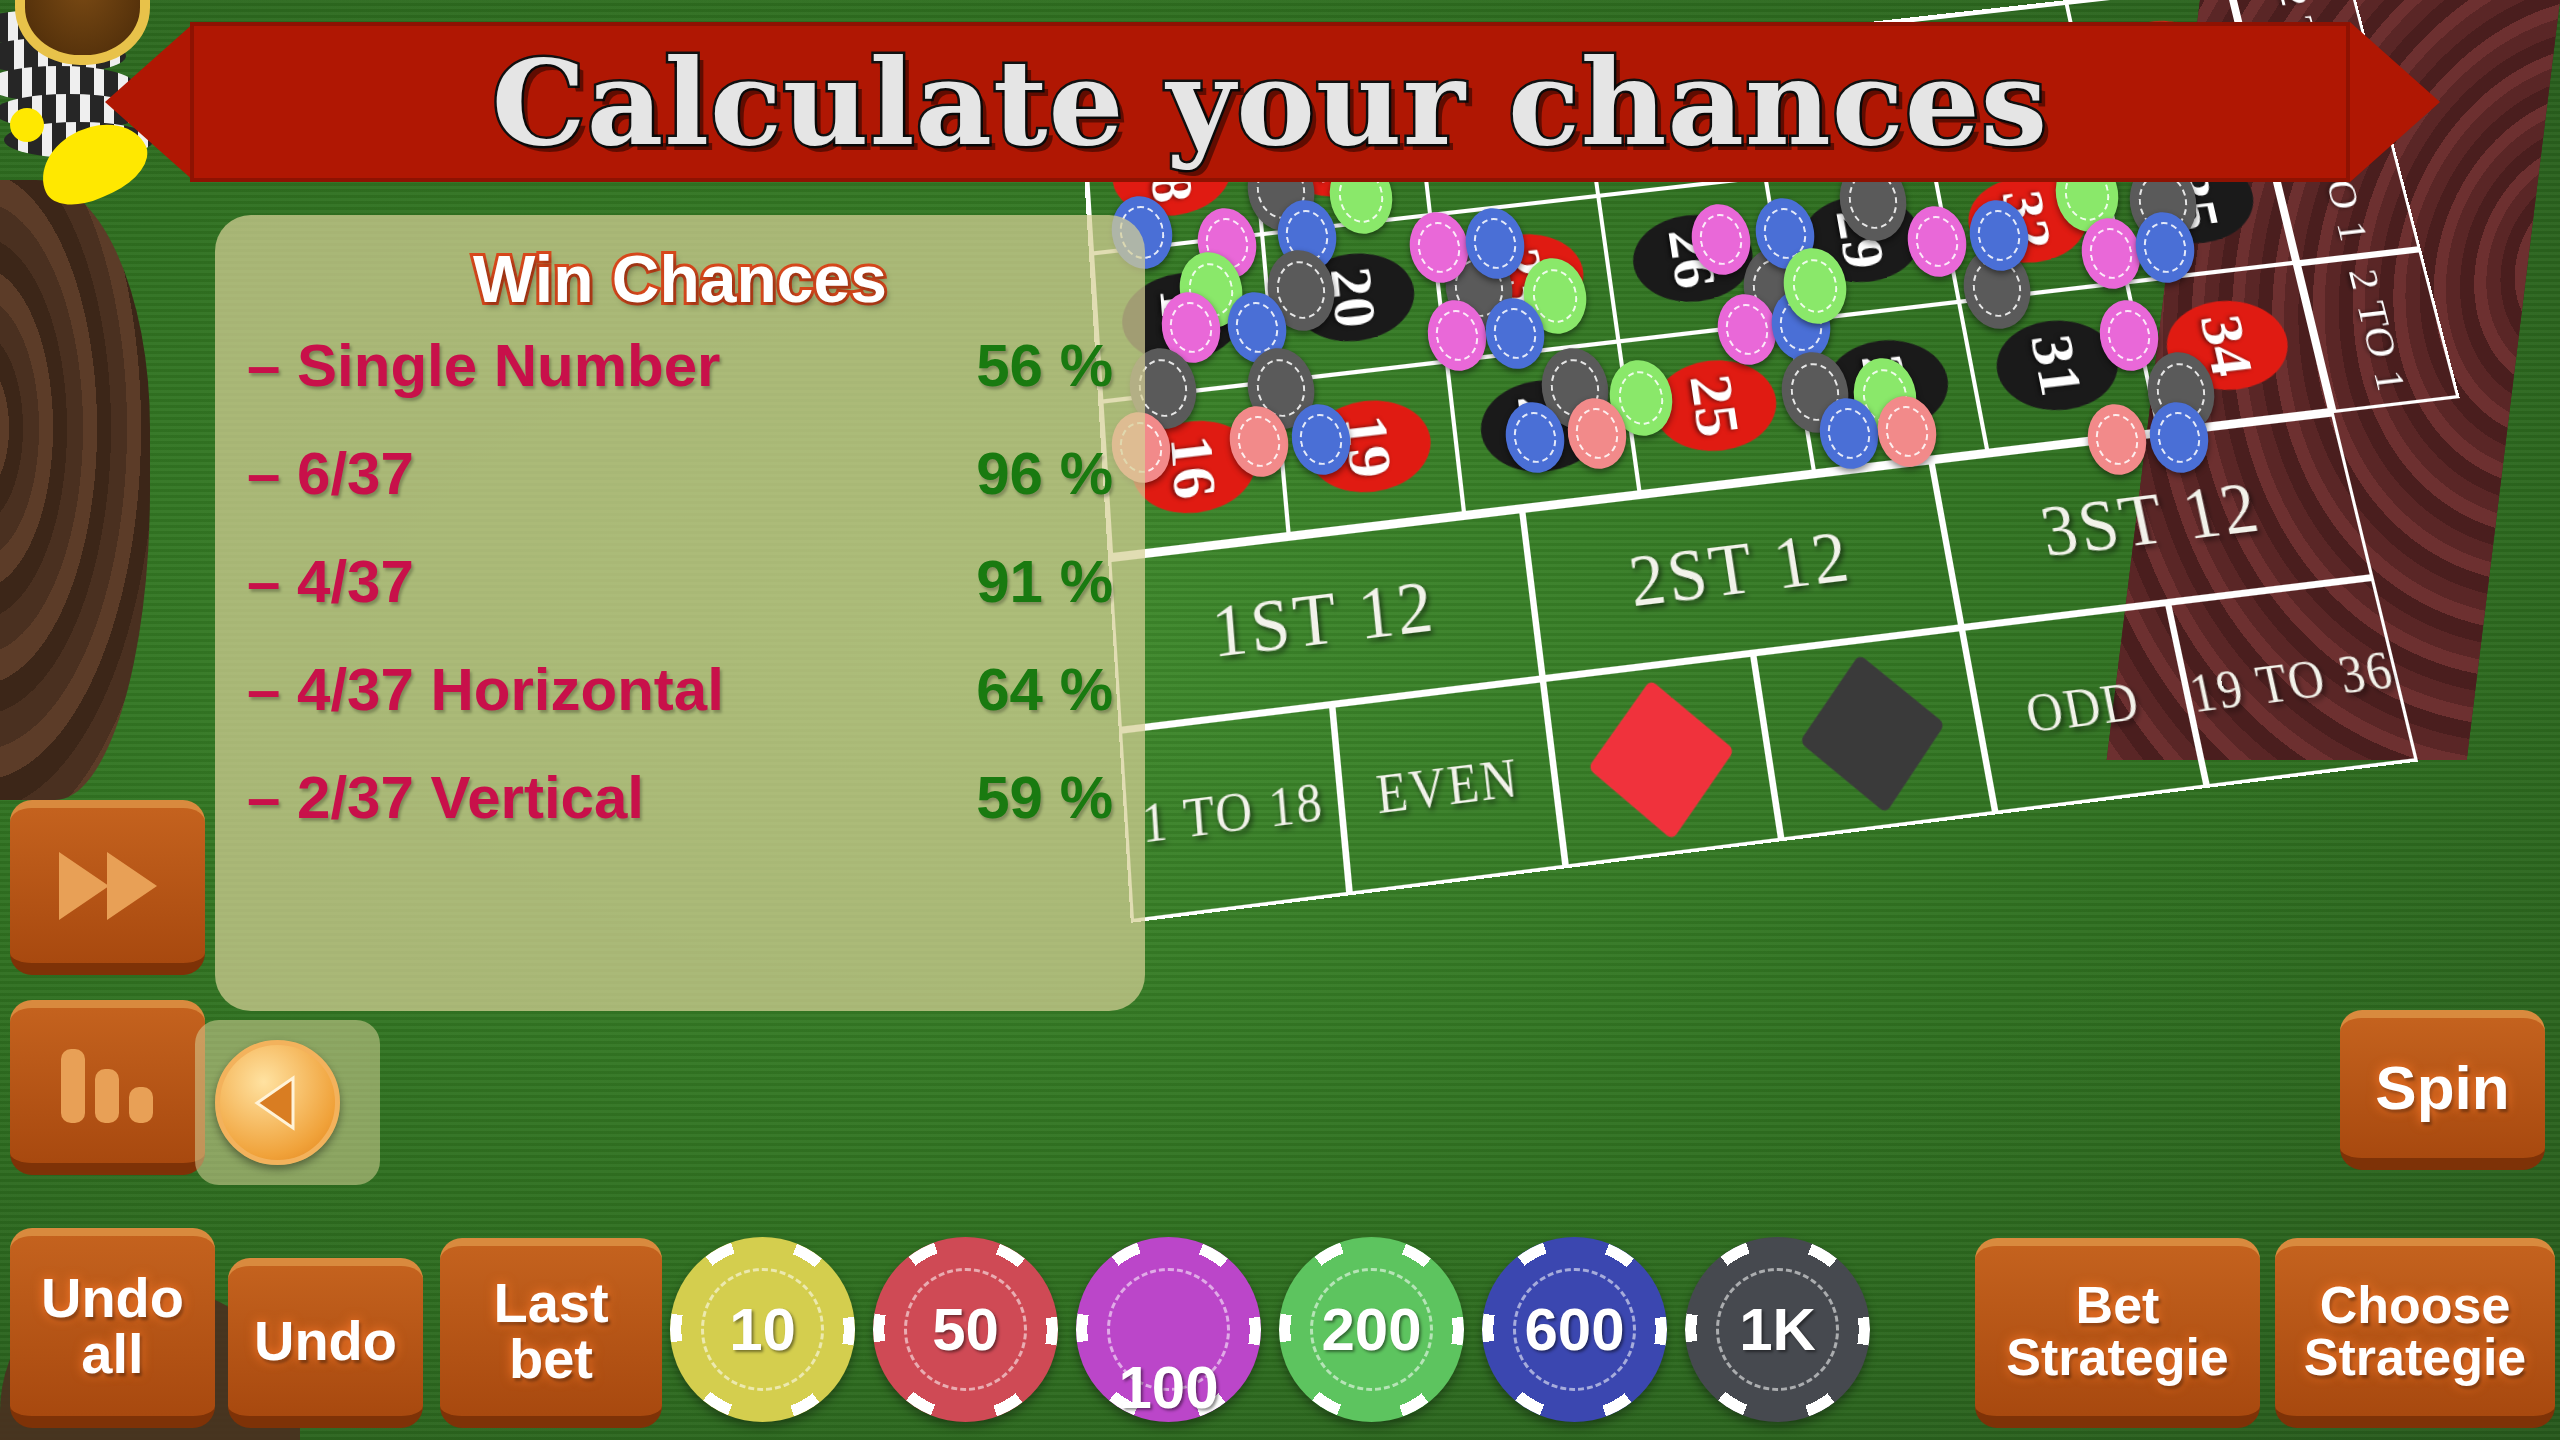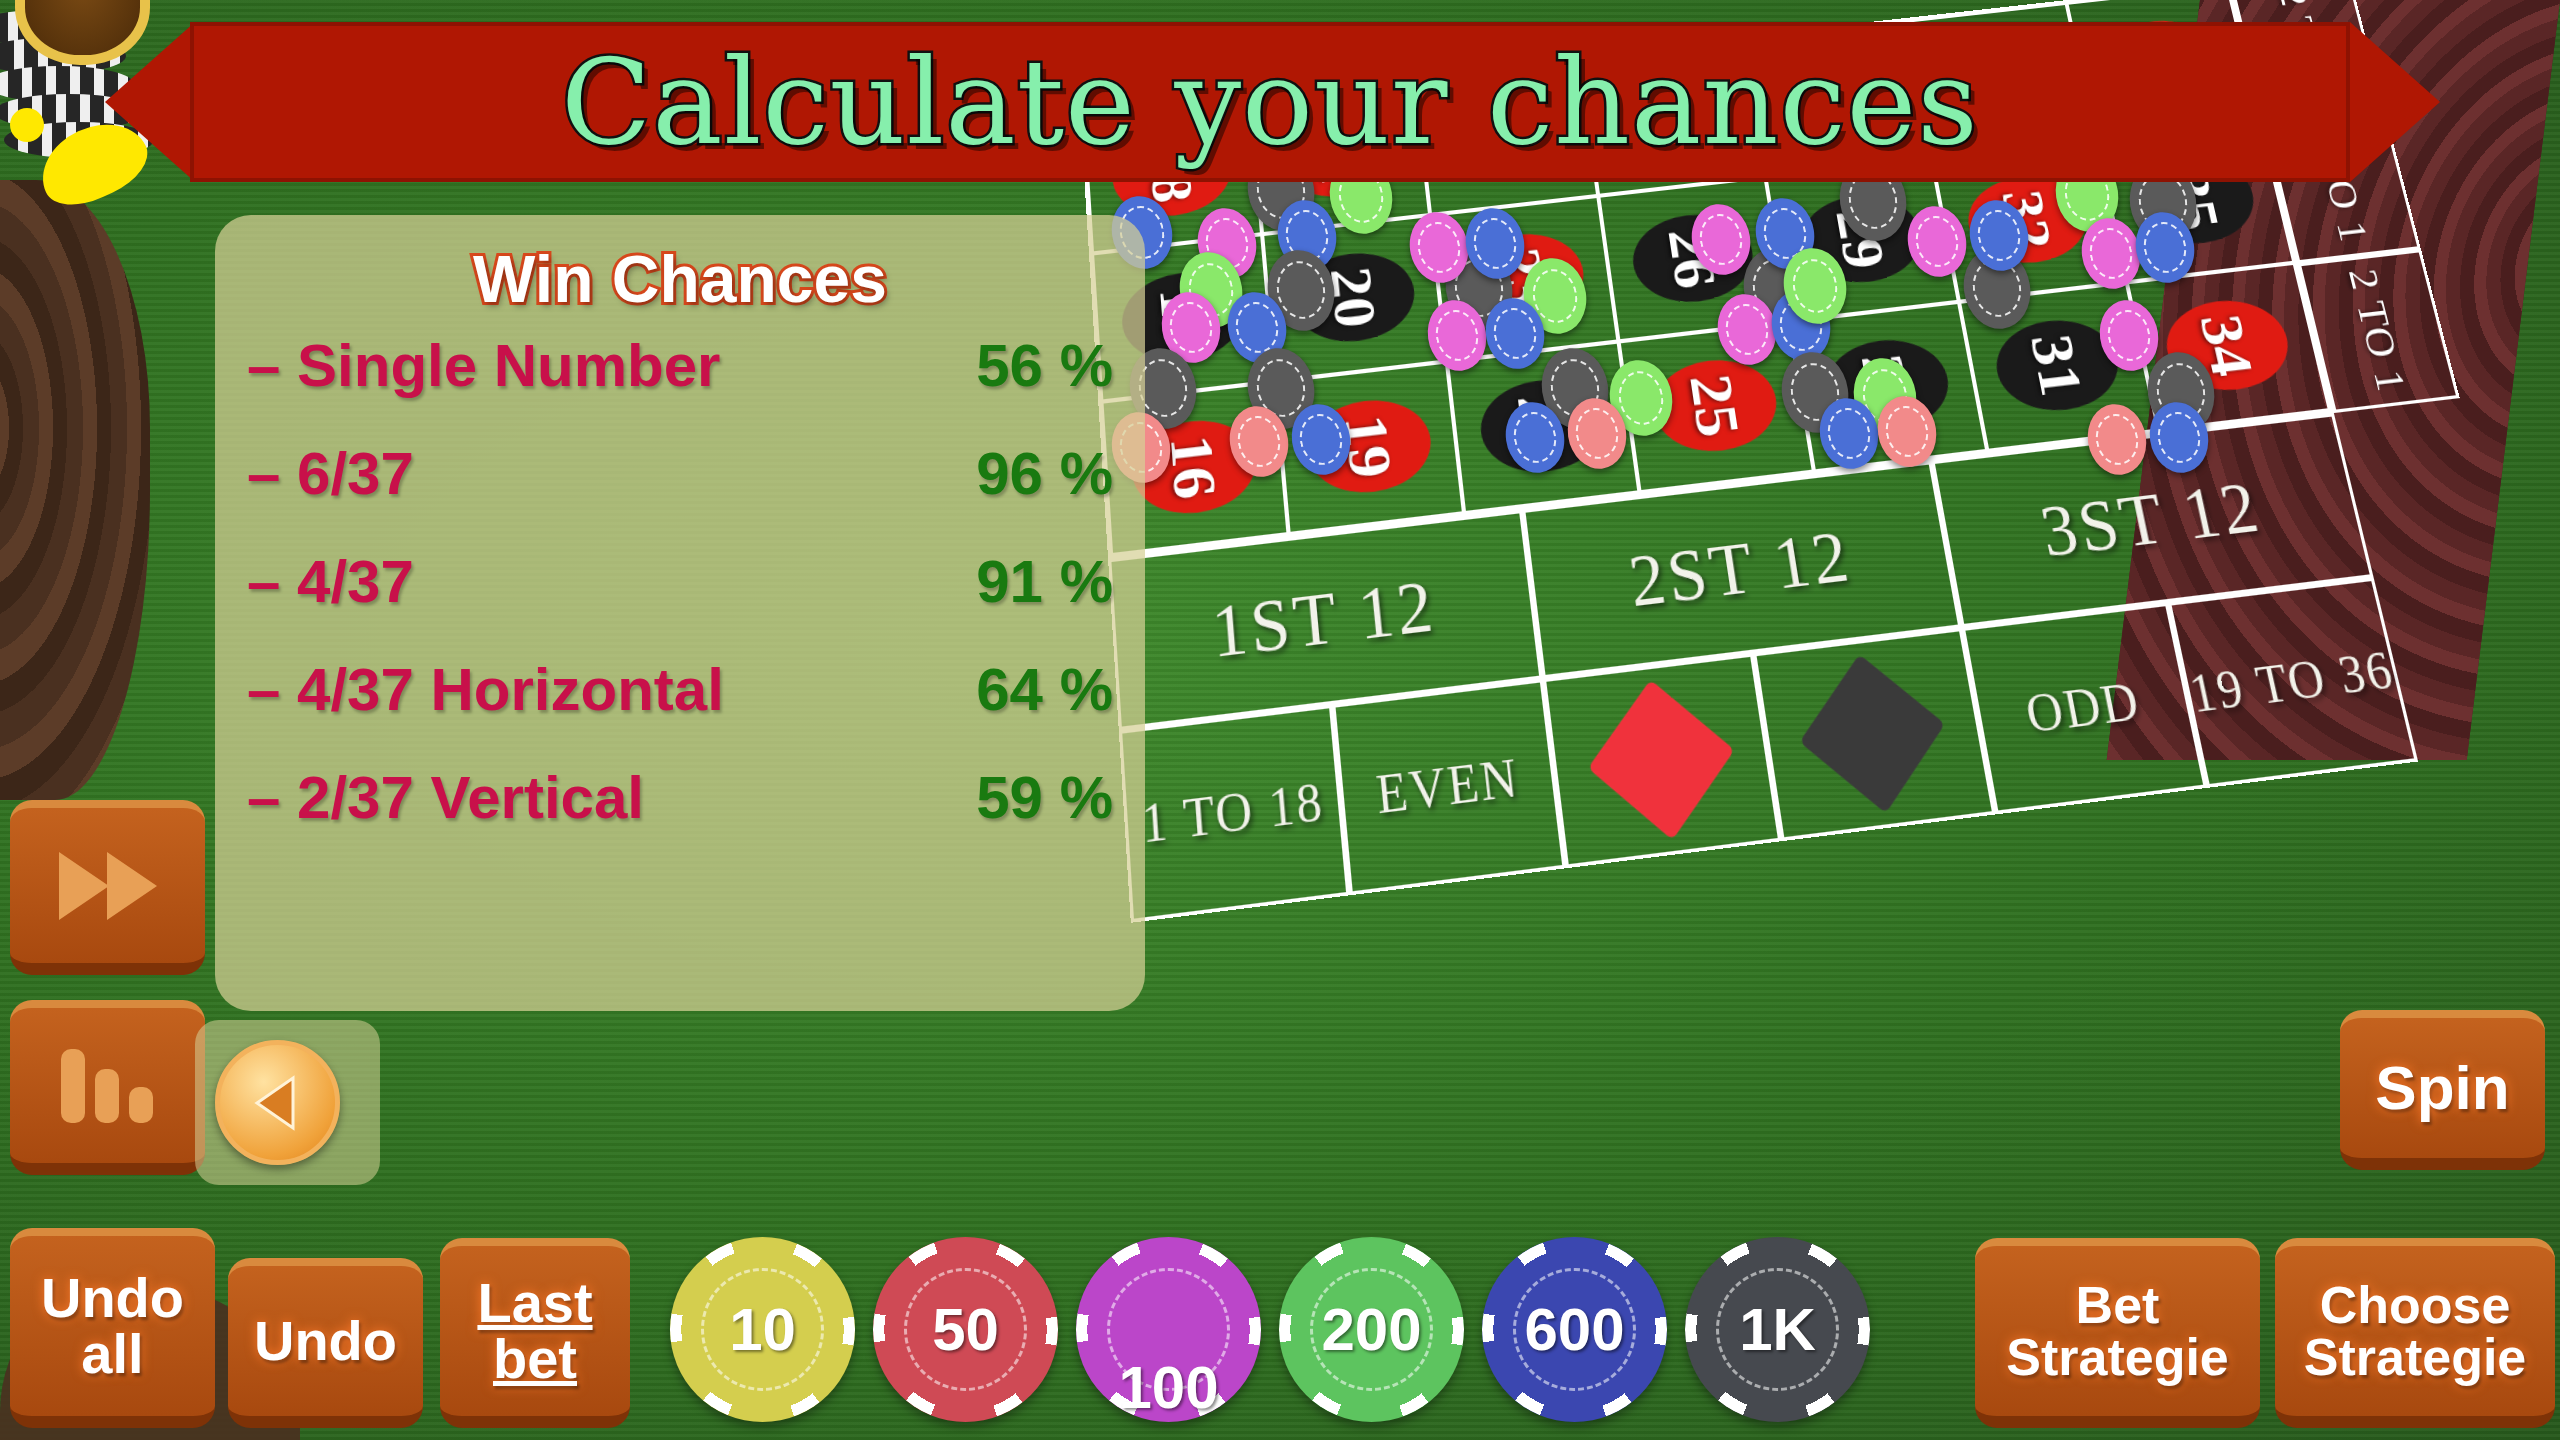--- a/index.html
+++ b/index.html
@@ -72,22 +72,22 @@
   .chip { position:absolute; border-radius:50%;
     box-shadow:0 3px 6px rgba(0,0,0,.45);
     transform:rotate(-6deg) skewX(2deg); }
   .chip::after { content:""; position:absolute; inset:14%; border-radius:50%;
     border:2px dashed rgba(255,255,255,.85); }
 
   
   .banner { position:absolute; left:190px; top:22px; width:2160px; height:160px;
     background:#b01703; border:4px solid #8e1202;
     display:flex; align-items:center; justify-content:center; z-index:40; }
-  .banner-title { font-family:"DejaVu Serif", serif; font-weight:normal; font-style:normal;
-    font-size:118px; color:#86efac; letter-spacing:1px;
+  .banner-title { font-family:"DejaVu Serif", serif; font-weight:bold; font-style:normal;
+    font-size:118px; color:#e5e5e5; letter-spacing:1px;
     -webkit-text-stroke:5px #111;
     paint-order:stroke fill;
     text-shadow:6px 6px 0 rgba(0,0,0,.45); white-space:nowrap; }
   .ribbon-l, .ribbon-r { position:absolute; top:22px; width:90px; height:160px;
     background:#b01703; z-index:39; }
   .ribbon-l { left:105px; clip-path:polygon(100% 0, 100% 100%, 0 50%); }
   .ribbon-r { left:2350px; clip-path:polygon(0 0, 0 100%, 100% 50%); }
 
   
   .panel { position:absolute; left:215px; top:215px; width:930px; height:796px;
@@ -120,21 +120,21 @@
     background:rgba(214,208,150,.55); border-radius:24px; z-index:60; }
 
   #spin { position:absolute; right:15px; top:1010px; width:205px; height:160px;
     font-size:62px; z-index:60; }
 
   
   .bottombar { position:absolute; left:0; bottom:0; width:2560px; height:230px; z-index:60; }
   .bb-btn { position:absolute; bottom:12px; }
   #undoall { left:10px; width:205px; height:200px; font-size:56px; }
   #undo    { left:228px; width:195px; height:170px; font-size:56px; }
-  #lastbet { left:440px; width:190px; height:190px; font-size:56px;text-decoration:underline; }
+  #lastbet { left:440px; width:222px; height:190px; font-size:56px; }
   #betstrat    { left:1975px; width:285px; height:190px; font-size:52px; }
   #choosestrat { left:2275px; width:280px; height:190px; font-size:52px; }
 
   .chiprow { position:absolute; left:670px; bottom:18px; display:flex; gap:18px; z-index:61; }
   .bigchip { position:relative; width:185px; height:185px; border-radius:50%;
     display:flex; align-items:center; justify-content:center;
     font-size:60px; font-weight:bold; color:#fff;
     text-shadow:2px 2px 3px rgba(0,0,0,.45); cursor:pointer;
     box-shadow:0 5px 10px rgba(0,0,0,.35); }
   .bigchip::before { content:""; position:absolute; inset:0; border-radius:50%;

